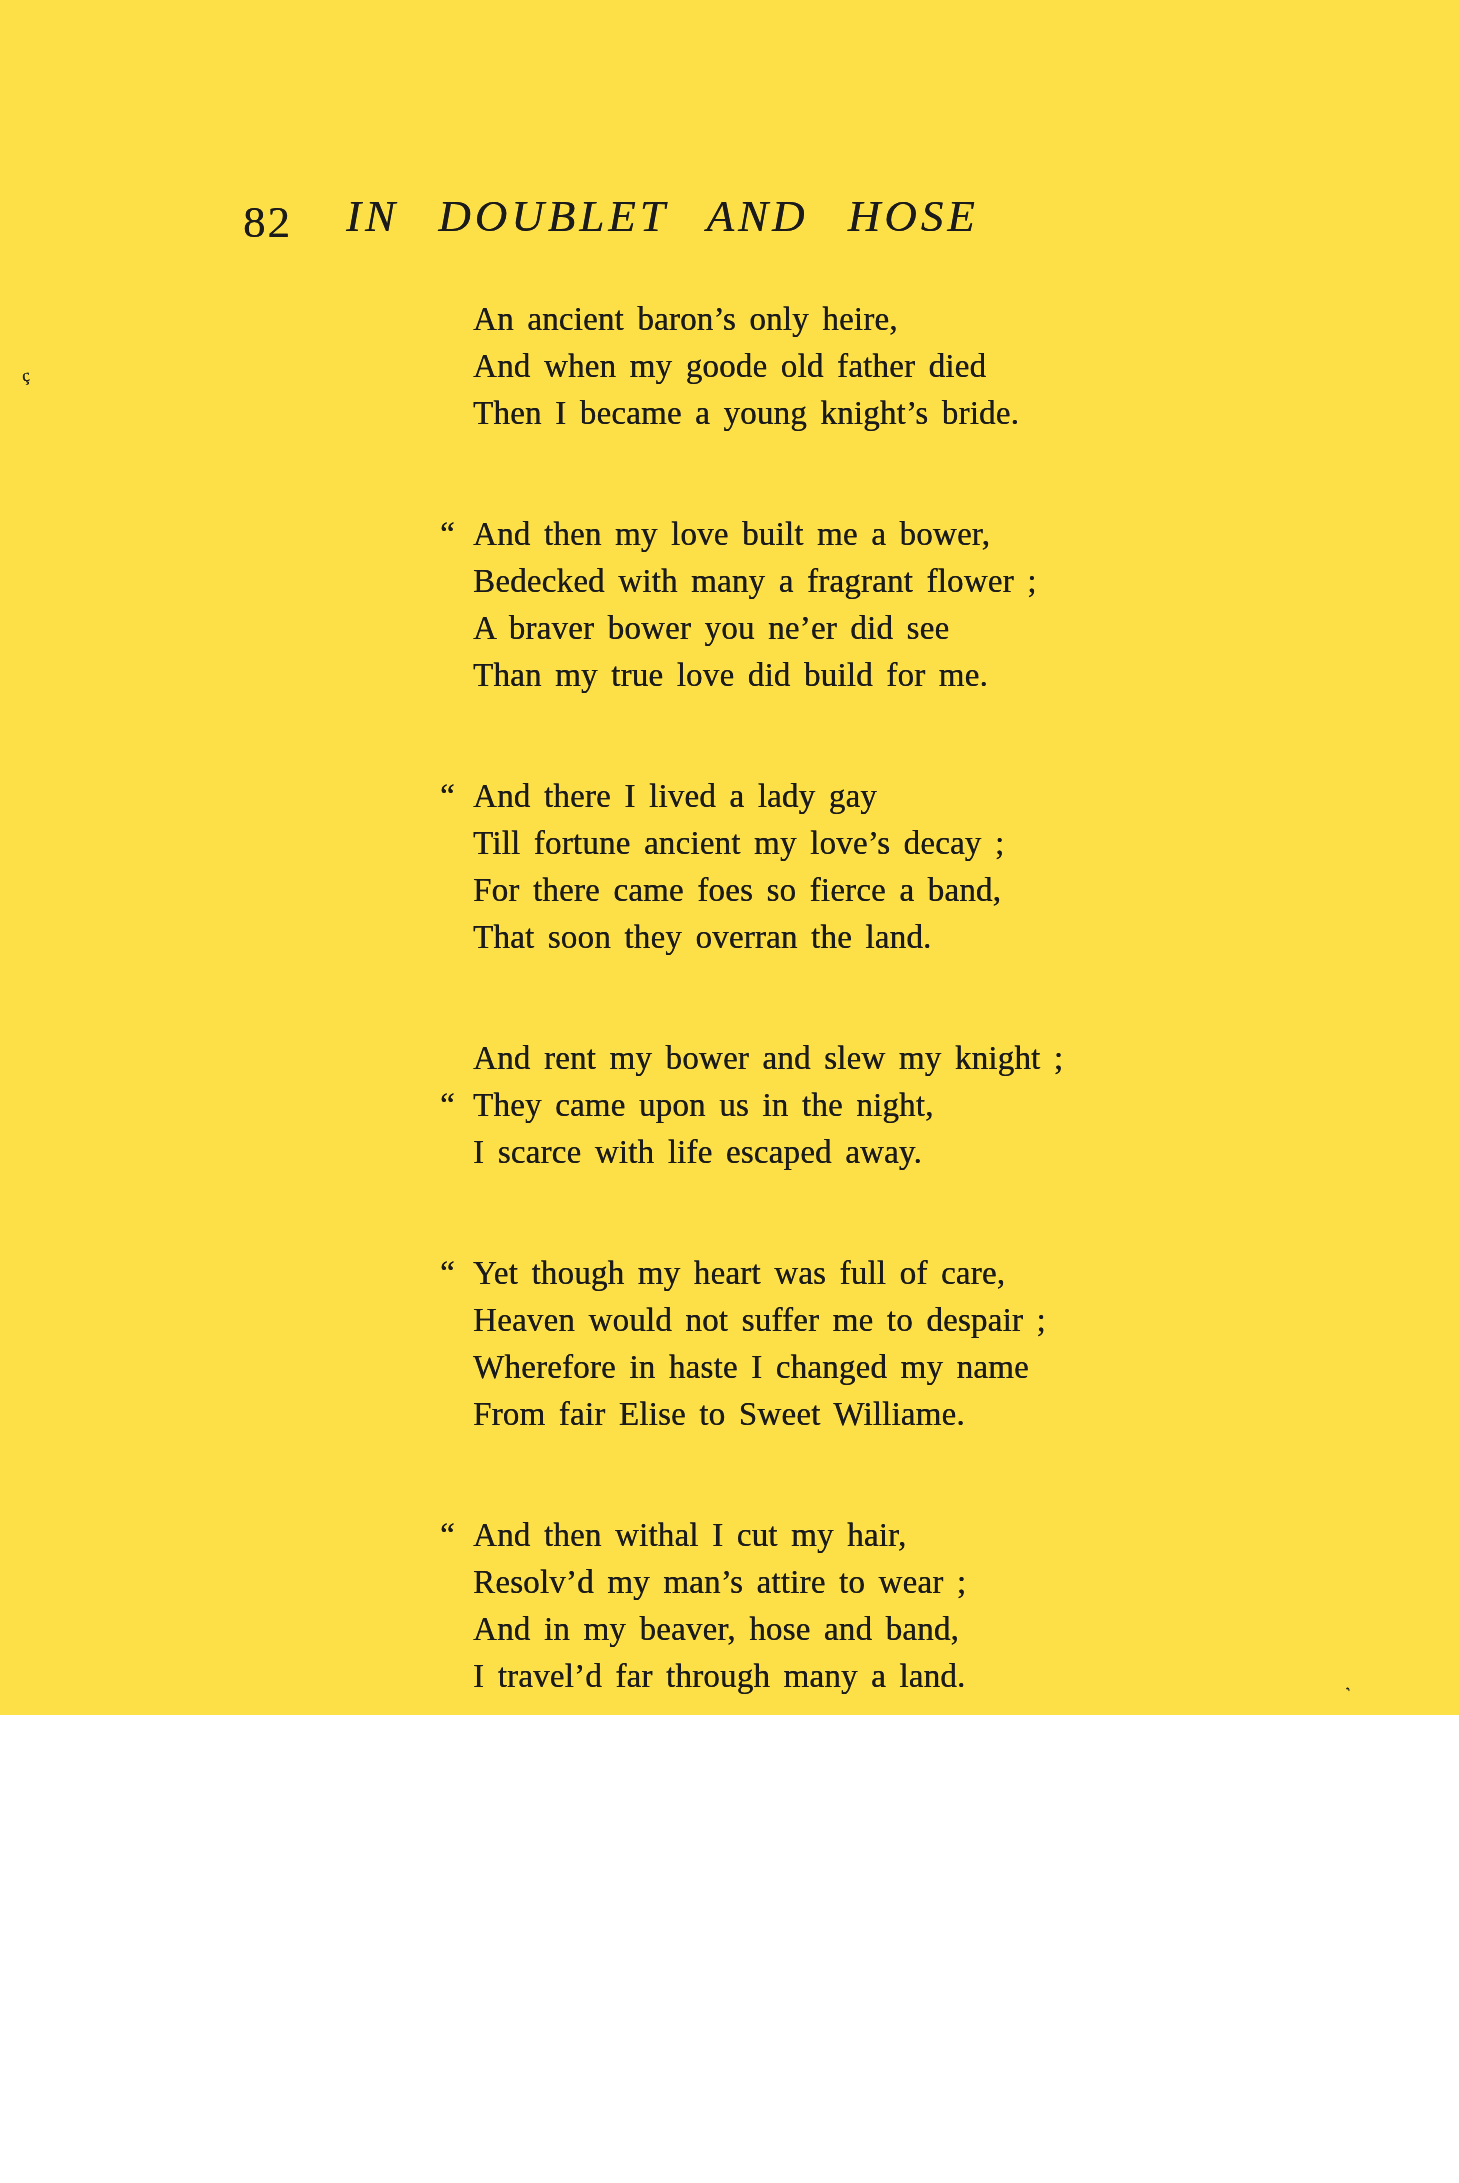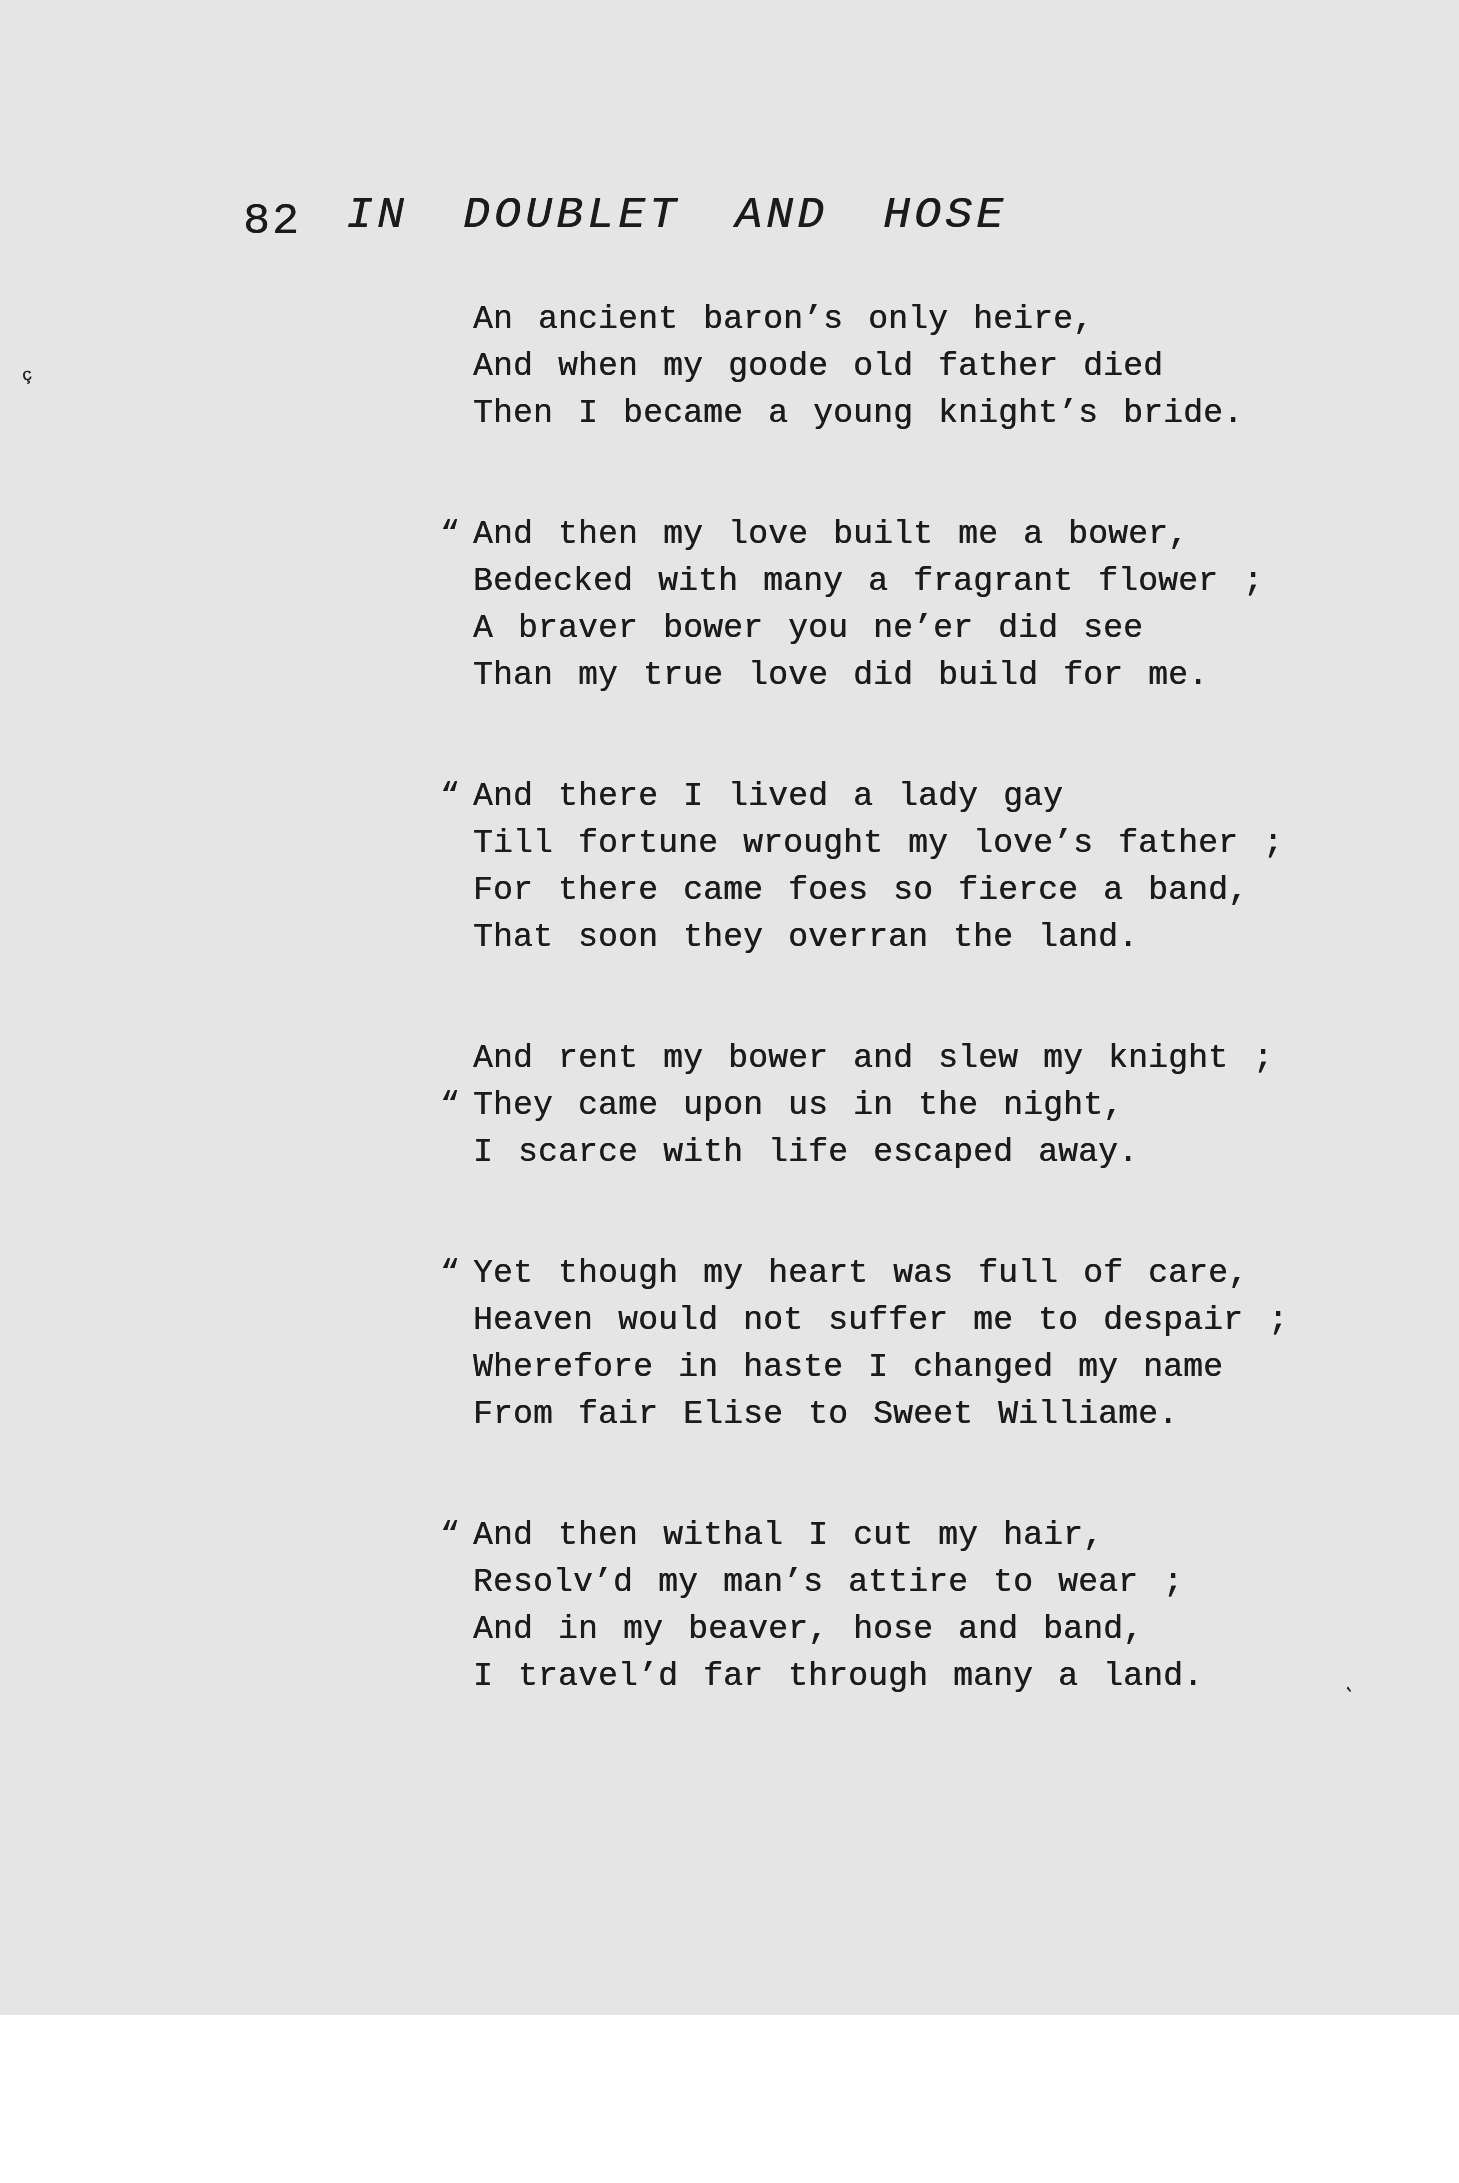--- a/index.html
+++ b/index.html
@@ -3,24 +3,24 @@
 <meta charset="utf-8">
 <style>
   html, body {
     margin: 0;
     padding: 0;
     background: #ffffff;
   }
   .page {
     position: relative;
     width: 1459px;
-    height: 2015px;
-    background: #e5e5e5;
+    height: 1715px;
+    background: #fde047;
     color: #1b1b1b;
-    font-family: Liberation Mono, monospace;
+    font-family: Liberation Serif, serif;
     overflow: hidden;
     text-shadow: 0.35px 0 0 currentColor; 
   }
   .pagenum {
     position: absolute;
     left: 243px;
     top: 196px;
     font-size: 45px;
     letter-spacing: 2px;
   }
@@ -92,21 +92,21 @@
 
     <div class="stanza">
       <div class="line"><span class="oq">“</span><span>And then my love built me a bower,</span></div>
       <div class="line">Bedecked with many a fragrant flower ;</div>
       <div class="line">A braver bower you ne’er did see</div>
       <div class="line">Than my true love did build for me.</div>
     </div>
 
     <div class="stanza">
       <div class="line"><span class="oq">“</span><span>And there I lived a lady gay</span></div>
-      <div class="line">Till fortune wrought my love’s father ;</div>
+      <div class="line">Till fortune ancient my love’s decay ;</div>
       <div class="line">For there came foes so fierce a band,</div>
       <div class="line">That soon they overran the land.</div>
     </div>
 
     <div class="stanza">
       <div class="line">And rent my bower and slew my knight ;</div>
       <div class="line"><span class="oq">“</span><span>They came upon us in the night,</span></div>
       <div class="line">I scarce with life escaped away.</div>
     </div>
 

